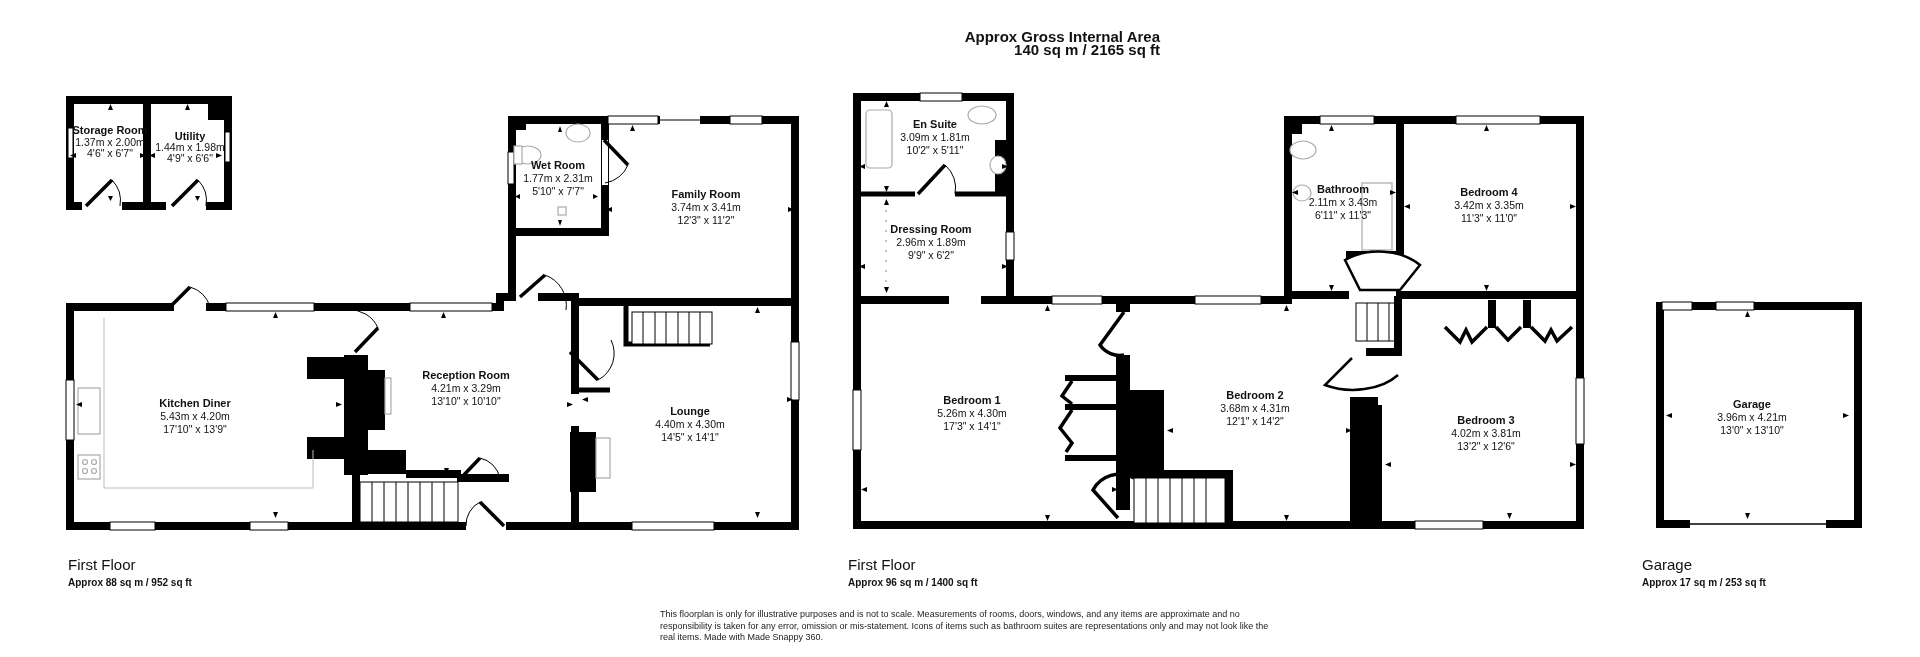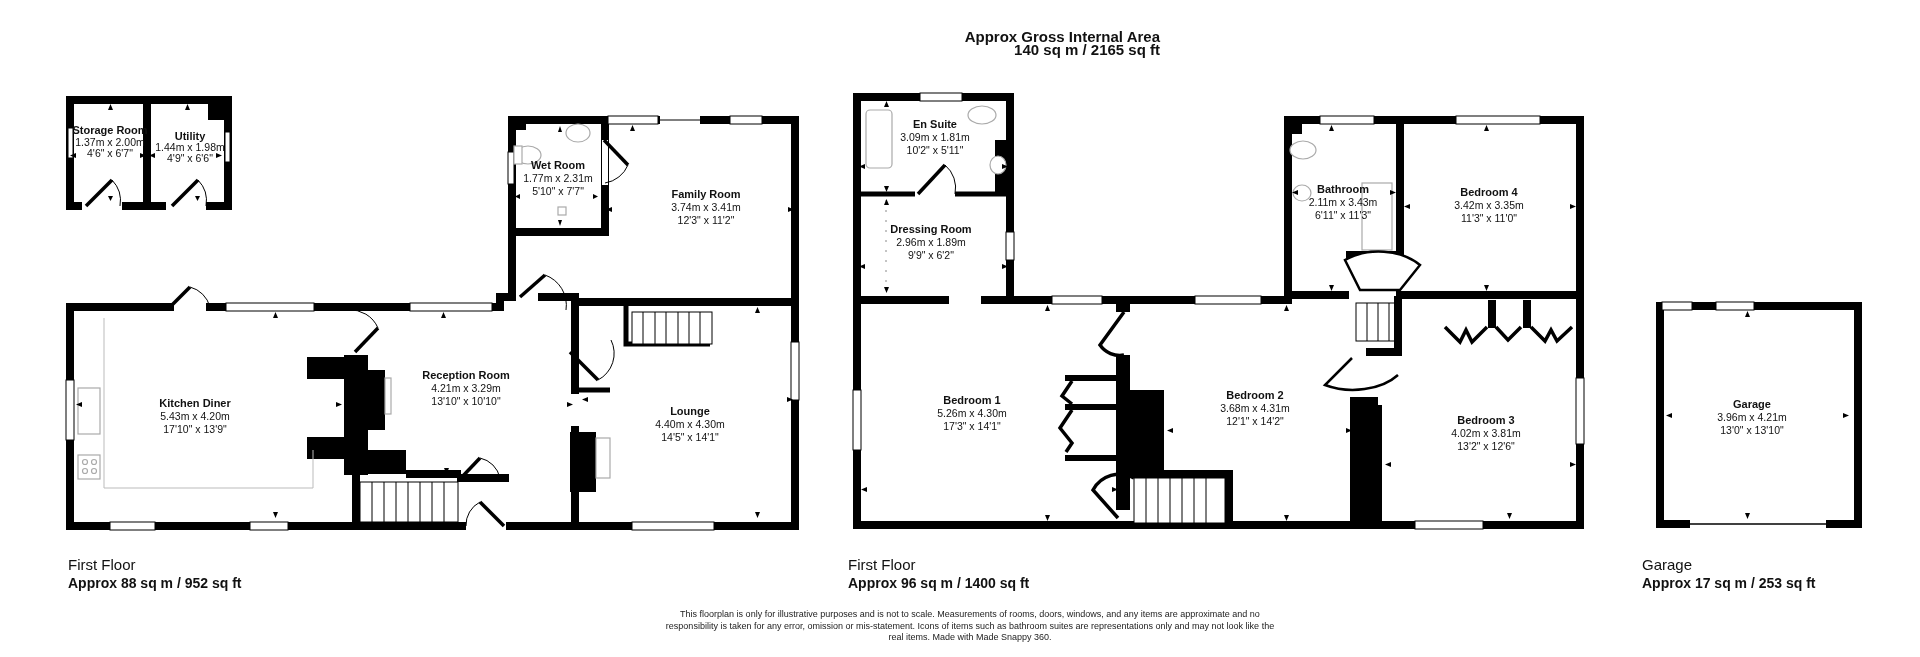--- a/index.html
+++ b/index.html
@@ -1,22 +1,22 @@
 <!DOCTYPE html>
 <html><head>
   <meta charset="utf-8">
   <style>
     html, body { margin: 0; padding: 0; background: #ffffff; }
     body { width: 1920px; height: 657px; position: relative; overflow: hidden; font-family: "Liberation Sans", sans-serif; color: #111; }
     .gia { position: absolute; left: 760px; top: 30px; width: 400px; text-align: right; font-weight: bold; font-size: 15px; line-height: 13px; }
     svg#plan { position: absolute; left: 0; top: 0; }
     .floor-label { position: absolute; }
     .floor-label .name { font-size: 15px; line-height: 18px; }
-    .floor-label .area { font-size: 14px; font-weight: bold; line-height: 14px; margin-top: 2px; }
-    .disclaimer { position: absolute; left: 660px; top: 609px; width: 620px; text-align: center; font-size: 9px; line-height: 11.5px; color: #222; }
+    .floor-label .area { font-size: 10px; font-weight: bold; line-height: 14px; margin-top: 2px; }
+    .disclaimer { position: absolute; left: 660px; top: 609px; width: 620px; font-size: 9px; line-height: 11.5px; color: #222; }
     .room-name { font-weight: bold; font-size: 11px; }
     .room-dim { font-size: 10.5px; }
   </style>
 </head>
 <body>
 
 <div class="gia">
   <div>Approx Gross Internal Area</div>
   <div>140 sq m / 2165 sq ft</div>
 </div>

